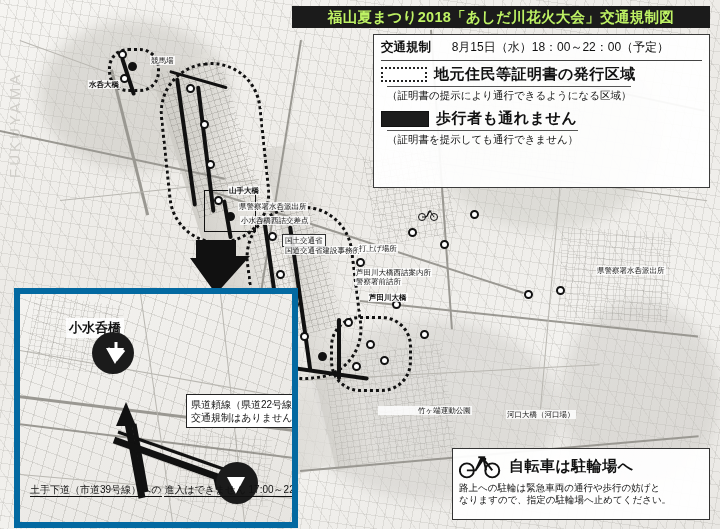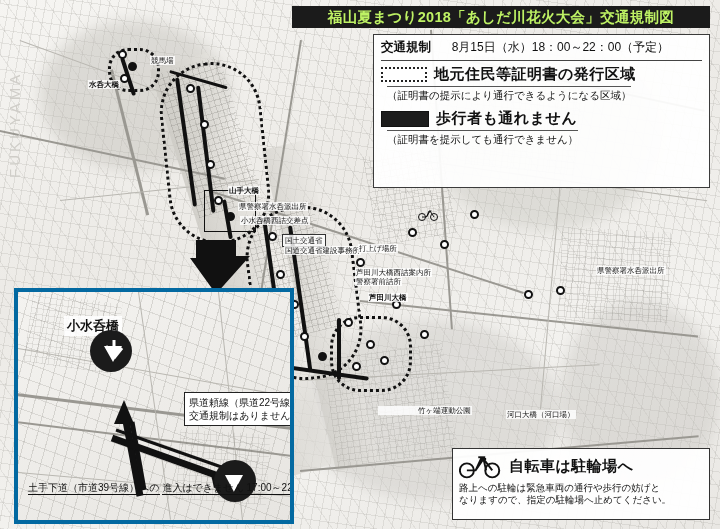--- a/index.html
+++ b/index.html
@@ -102,21 +102,21 @@
   }
   .mlabel.box{border:1px solid #333;padding:1px 2px;font-size:7.5px;}
   .mlabel.bold{font-weight:bold;}
 
   
   .big-arrow{position:absolute;left:190px;top:238px;width:62px;height:58px;}
 
   
   .inset{
     position:absolute;left:14px;top:288px;width:272px;height:228px;
-    border:4px solid #0369a1;background:#efeeea;overflow:hidden;
+    border:6px solid #0369a1;background:#efeeea;overflow:hidden;
   }
   .inset-bg{
     position:absolute;inset:0;
     background:
       repeating-linear-gradient(105deg, rgba(175,173,167,.40) 0 1px, rgba(0,0,0,0) 1px 11px),
       repeating-linear-gradient(20deg, rgba(165,163,157,.30) 0 1px, rgba(0,0,0,0) 1px 15px),
       linear-gradient(150deg,#f4f3f0,#e7e5e1);
   }
   .inset-label{
     position:absolute;left:46px;top:24px;font-size:13px;font-weight:bold;

